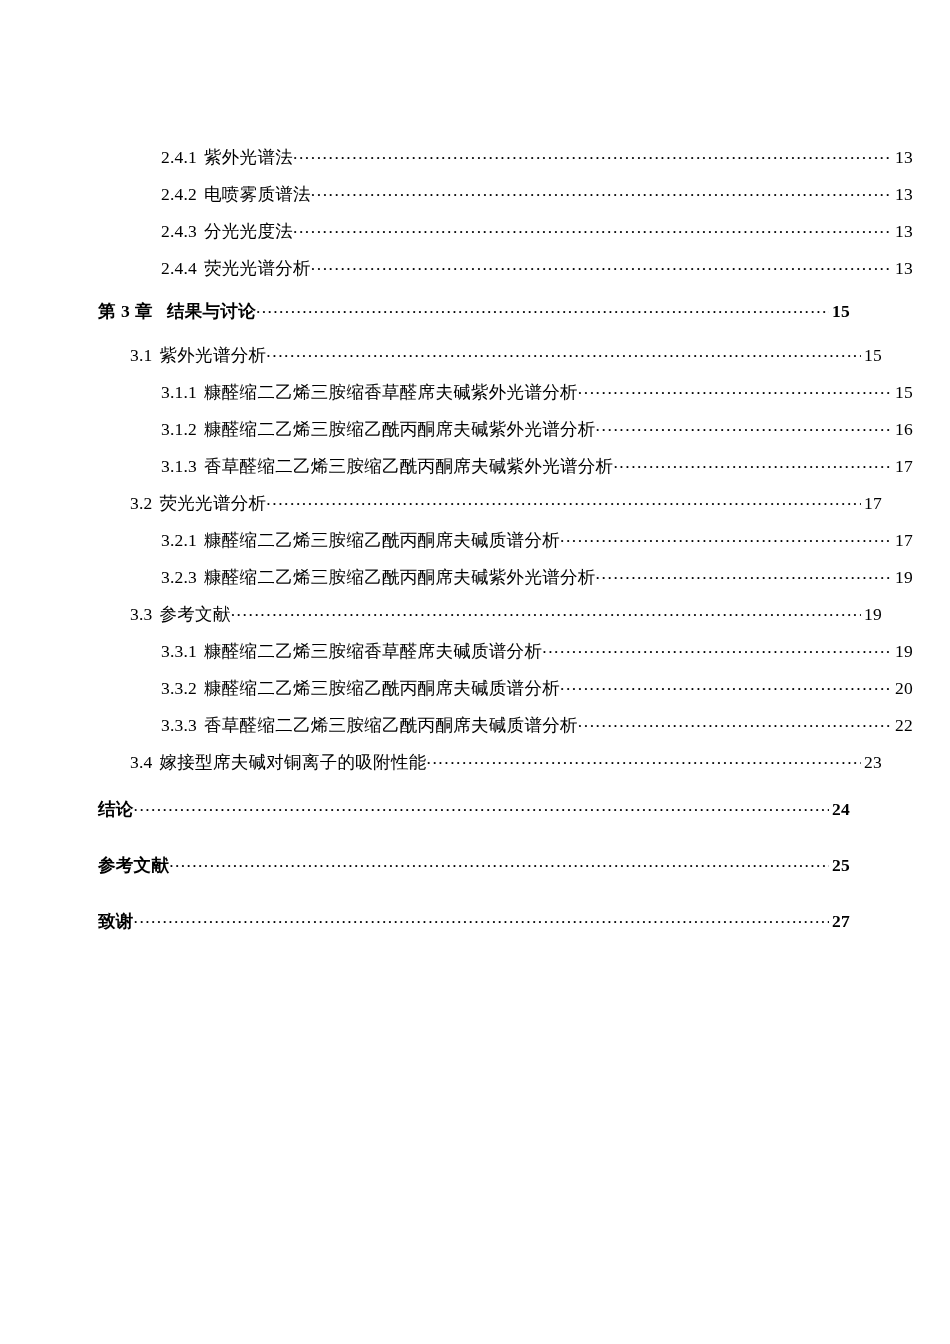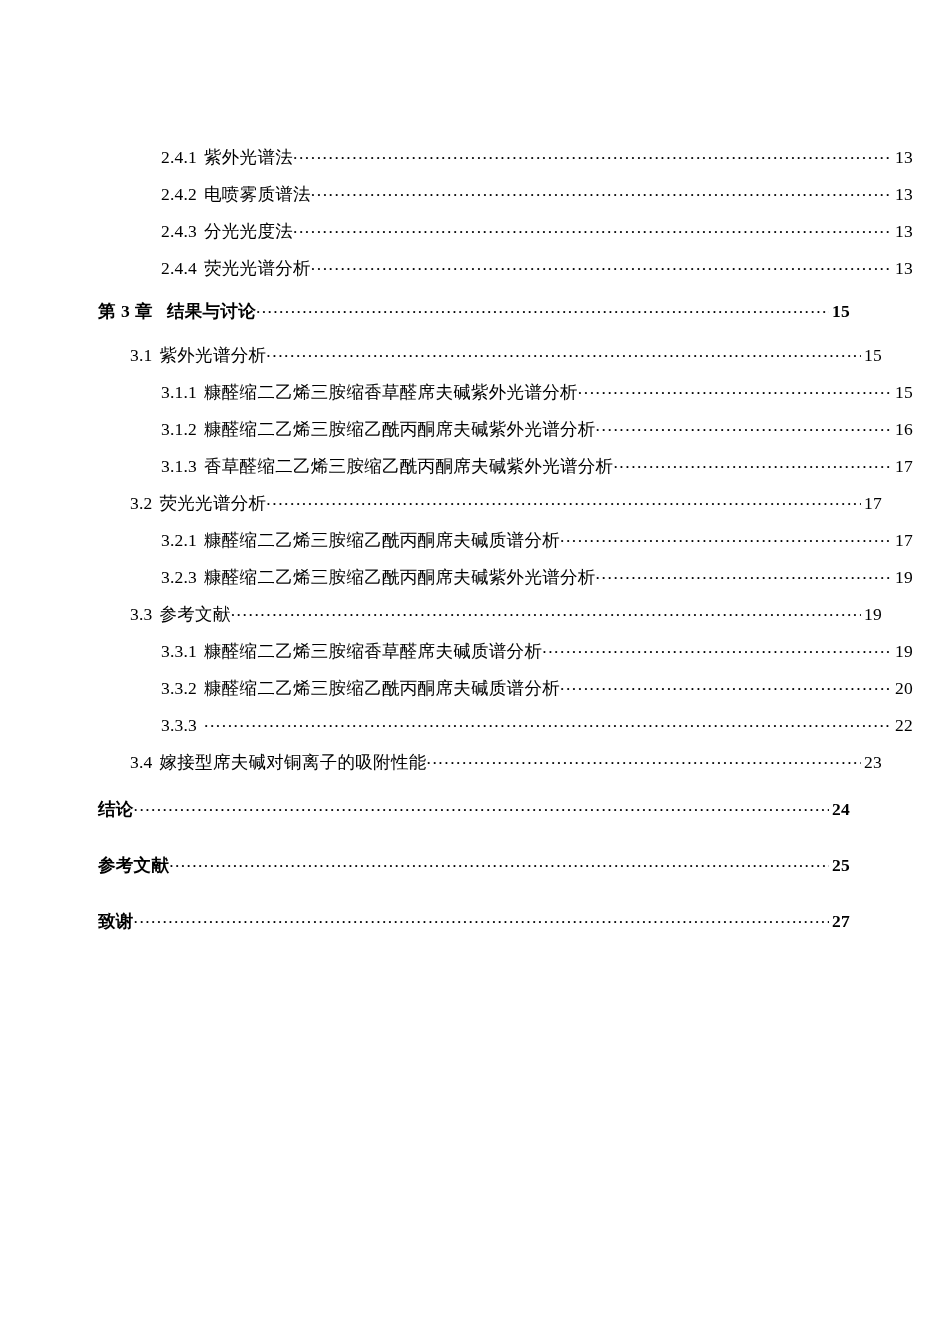--- a/index.html
+++ b/index.html
@@ -195,20 +195,21 @@
       <div class="toc-row lvl-3">
         <span class="num">3.3.2</span>
         <span class="gap-sm"></span>
         <span class="label">糠醛缩二乙烯三胺缩乙酰丙酮席夫碱质谱分析</span>
         <span class="leader"></span>
         <span class="pageno">20</span>
       </div>
       <div class="toc-row lvl-3">
         <span class="num">3.3.3</span>
         <span class="gap-sm"></span>
+        <span class="label">香草醛缩二乙烯三胺缩乙酰丙酮席夫碱质谱分析</span>
         <span class="leader"></span>
         <span class="pageno">22</span>
       </div>
       <div class="toc-row lvl-2">
         <span class="num">3.4</span>
         <span class="gap-sm"></span>
         <span class="label">嫁接型席夫碱对铜离子的吸附性能</span>
         <span class="leader"></span>
         <span class="pageno">23</span>
       </div>

